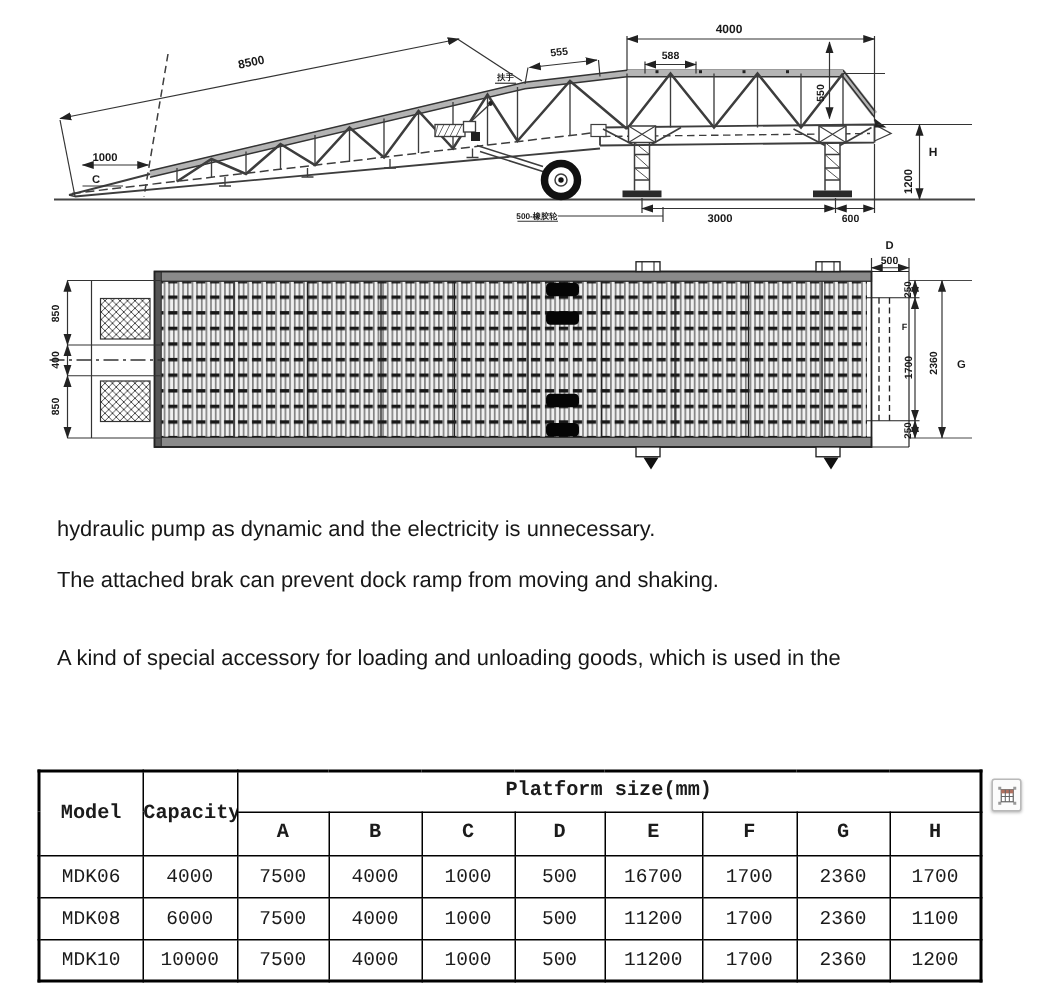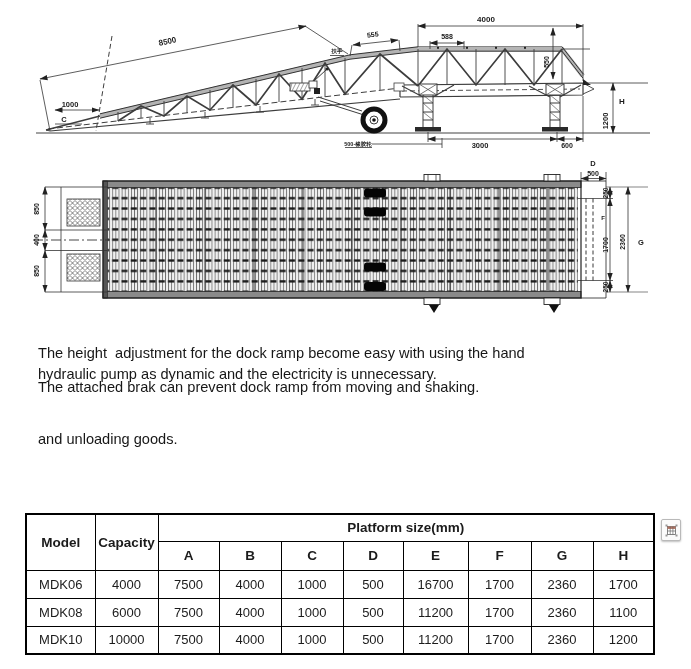--- a/index.html
+++ b/index.html
@@ -7,21 +7,21 @@
        font-family:"Liberation Sans",sans-serif;color:#1b1b1b;}
   .abs{position:absolute;}
   svg text{font-family:"Liberation Sans",sans-serif;font-weight:600;fill:#1a1a1a;}
   
   .para{position:absolute;left:38px;width:628px;font-size:14.6px;line-height:21px;color:#171717;}
   .p-line{white-space:pre;}
   
   table.spec{position:absolute;left:25px;top:513px;border-collapse:collapse;
              table-layout:fixed;width:628px;font-size:13px;text-align:center;}
   table.spec{border:2.4px solid #000;}
-  table.spec th,table.spec td{border:1.4px solid #000;padding:0;vertical-align:middle;overflow:hidden;}
+  table.spec th,table.spec td{border:1.4px solid #000;padding:0;vertical-align:middle;overflow:hidden;font-family:Liberation Mono, monospace;}
   table.spec th{font-size:13.5px;font-weight:bold;}
   tr.h1{height:27px;} tr.h2{height:29px;} tr.dr{height:28px;margin-left:23px;}
   
   .tbl-widget{position:absolute;left:661px;top:519px;width:18px;height:20px;
       background:#fbfbfb;border:1px solid #b9b9b9;border-radius:2px;
       box-shadow:0 1px 2px rgba(0,0,0,.25);display:flex;align-items:center;justify-content:center;cursor:pointer;}
 </style>
 </head>
 <body>
 
@@ -231,28 +231,27 @@
     <text transform="translate(607.5,35) rotate(-90)" font-size="6.5">250</text>
     <text x="603" y="62" font-size="6">F</text>
     <text transform="translate(608,87) rotate(-90)">1700</text>
     <text transform="translate(607.5,129) rotate(-90)" font-size="6.5">250</text>
     <text transform="translate(624.5,84) rotate(-90)">2360</text>
     <text x="641" y="87" font-size="7.5">G</text>
   </g>
 </svg>
 
 <div class="para" style="top:343px">
-  <div class="p-line">The height  adjustment for the dock ramp become easy with using the hand</div>
   <div class="p-line">hydraulic pump as dynamic and the electricity is unnecessary.</div>
 </div>
 <div class="para" style="top:377px">
   <div class="p-line">The attached brak can prevent dock ramp from moving and shaking.</div>
 </div>
 <div class="para" style="top:429px">
-  <div class="p-line">and unloading goods.</div>
+  <div class="p-line">A kind of special accessory for loading and unloading goods, which is used in the</div>
 </div>
 
 <table class="spec">
   <colgroup>
     <col style="width:69px">
       <col style="width:63px">
       <col style="width:61px">
       <col style="width:62px">
     <col style="width:62px">
       <col style="width:60px">

